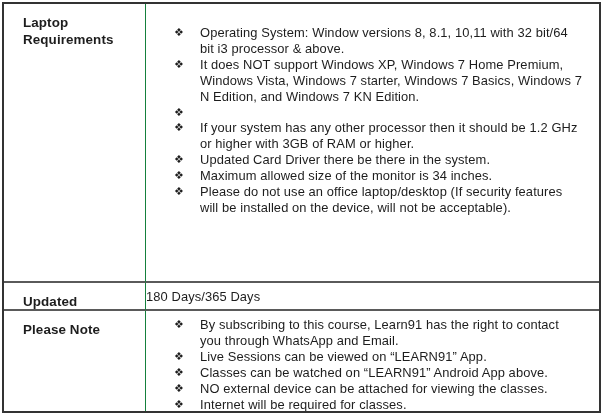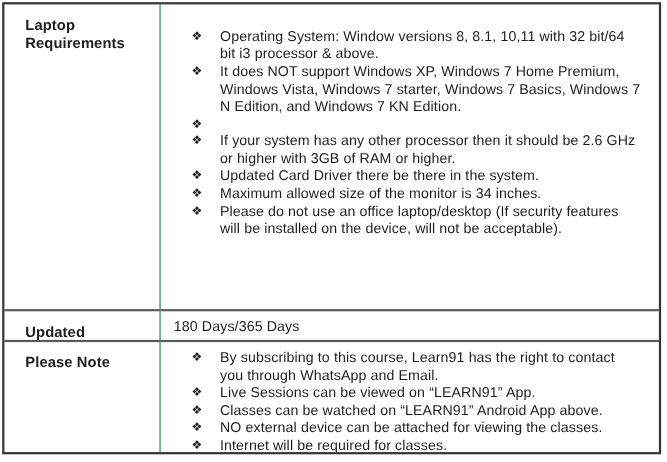--- a/index.html
+++ b/index.html
@@ -55,21 +55,20 @@
     padding-right: 16px;
     letter-spacing: 0.1px;
   }
   .row1-content { padding-top: 21px; }
   .row3-content { padding-top: 6px; }
   .validity-cell {
     display: flex;
     align-items: center;
     font-size: 12.9px;
     letter-spacing: 0.1px;
-    padding-left: 12px;
   }
 </style>
 </head>
 <body>
 
 <div class="req-table">
 
   <div class="cell label-cell hline">Laptop Requirements</div>
   <div class="cell content-cell hline row1-content">
     <ul class="bullets">
@@ -83,21 +82,21 @@
           <span class="bullet-glyph">❖</span>
           <span class="bullet-text">It does NOT support Windows XP, Windows 7 Home Premium, Windows Vista, Windows 7 starter, Windows 7 Basics, Windows 7 N Edition, and Windows 7 KN Edition.</span>
         </li>
 
         <li>
           <span class="bullet-glyph">❖</span>
         </li>
 
         <li>
           <span class="bullet-glyph">❖</span>
-          <span class="bullet-text">If your system has any other processor then it should be 2.6 GHz or higher with 3GB of RAM or higher.</span>
+          <span class="bullet-text">If your system has any other processor then it should be 1.2 GHz or higher with 3GB of RAM or higher.</span>
         </li>
 
         <li>
           <span class="bullet-glyph">❖</span>
           <span class="bullet-text">Updated Card Driver there be there in the system.</span>
         </li>
 
         <li>
           <span class="bullet-glyph">❖</span>
           <span class="bullet-text">Maximum allowed size of the monitor is 34 inches.</span>

